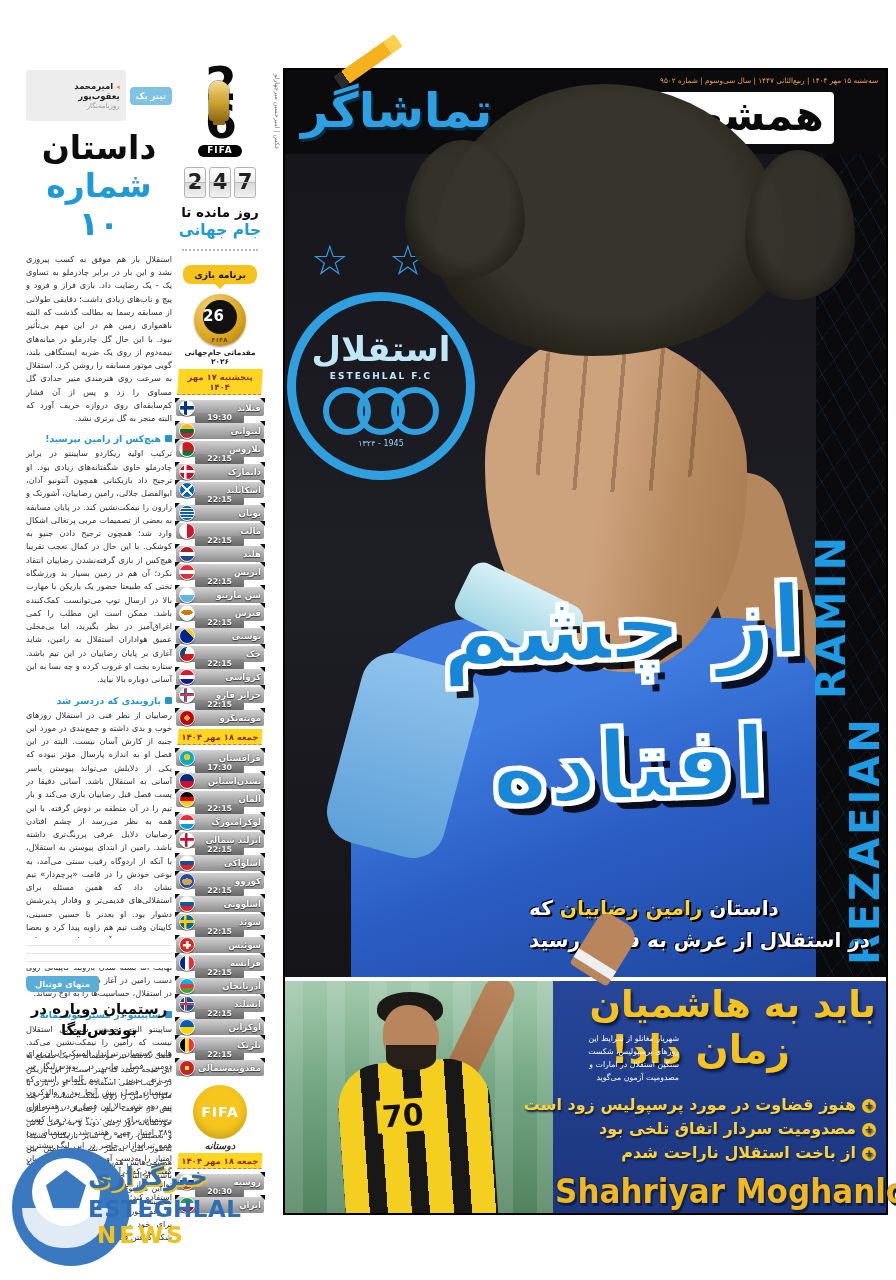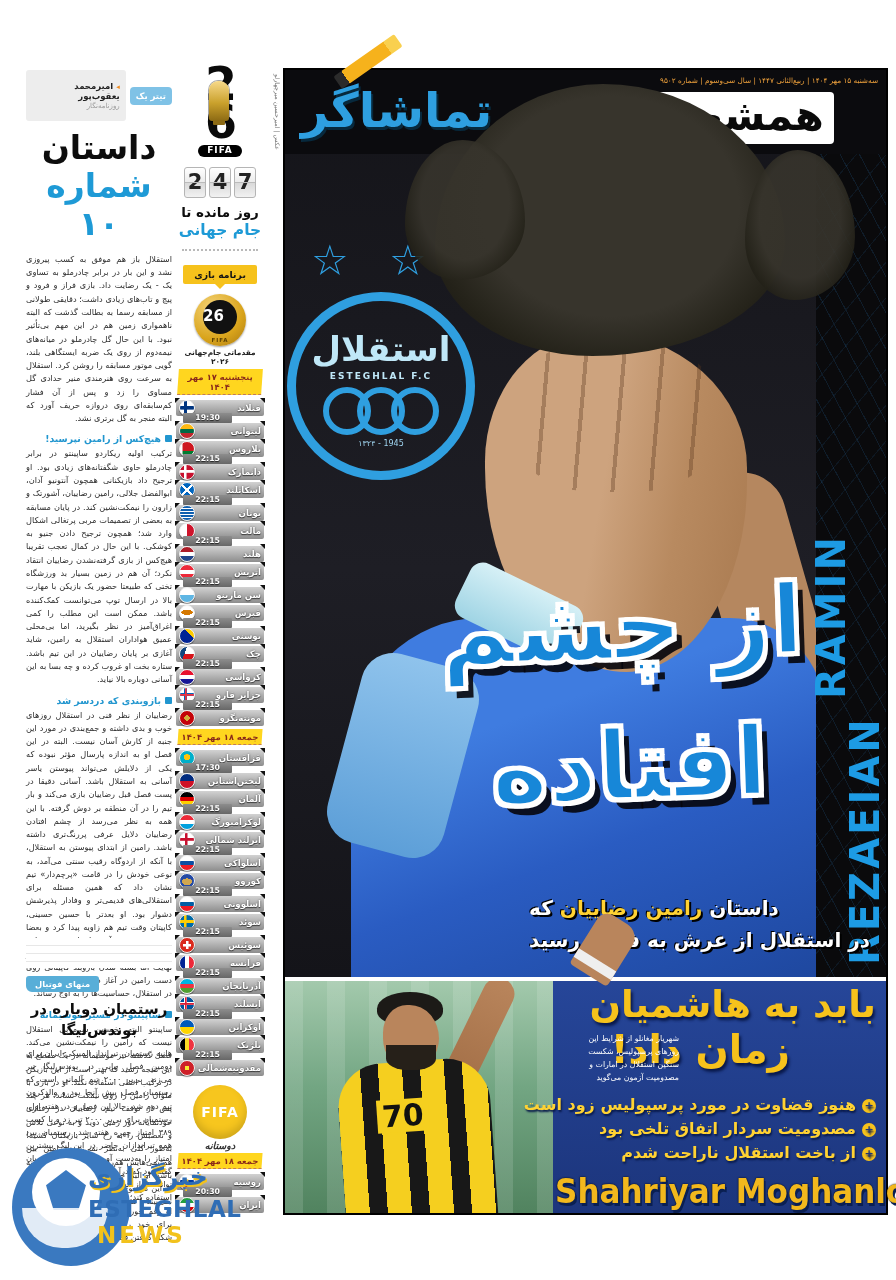--- a/index.html
+++ b/index.html
@@ -44,21 +44,21 @@
              border-radius:7px;padding:2px 9px;margin-top:2px;letter-spacing:1px}
   .flip{display:flex;gap:3px;justify-content:center;margin:10px 0 6px;direction:ltr}
   .flip .d{width:20px;height:29px;background:linear-gradient(#ffffff,#ececec 48%,#d9d9d9 52%,#f2f2f2);
            border:1px solid #b5b5b5;border-radius:3px;font-size:21px;font-weight:900;color:#222;
            display:flex;align-items:center;justify-content:center;position:relative}
   .flip .d::after{content:"";position:absolute;left:0;right:0;top:50%;height:1px;background:#bbb}
   .cd1{text-align:center;font-weight:900;font-size:13.5px;color:#0d0d0d;direction:rtl}
   .cd2{text-align:center;font-weight:900;font-size:15.5px;color:#1e9ad6;direction:rtl;margin-top:1px}
   .dots{border-bottom:2px dotted #b9b9b9;margin:10px 6px 0}
   .sched-tag{position:relative;background:#f6c21c;color:#151515;font-weight:900;font-size:9.3px;
-             text-align:center;padding:4px 3px;margin:14px 7px 10px;border-radius:2px;direction:rtl}
+             text-align:center;padding:4px 3px;margin:14px 7px 10px;border-radius:8px;direction:rtl}
   .sched-tag::after{content:"";position:absolute;left:50%;bottom:-5px;margin-left:-5px;
                     border-left:5px solid transparent;border-right:5px solid transparent;border-top:5px solid #f6c21c}
   .gold-emblem{width:52px;height:52px;margin:0 auto 2px;border-radius:50%;position:relative;
                background:radial-gradient(circle at 35% 28%,#f5d479,#d9a41b 60%,#a87711);
                box-shadow:0 1px 2px rgba(0,0,0,.4)}
   .gold-emblem .inner{position:absolute;left:9px;top:6px;width:34px;height:34px;border-radius:50%;
                background:#111;color:#fff;font-weight:900;font-size:15px;line-height:32px}
   .gold-emblem .fifa-min{position:absolute;left:0;right:0;bottom:3px;text-align:center;
                font-size:5.5px;font-weight:bold;color:#5d4203;letter-spacing:1px}
   .g-title{font-size:7.4px;font-weight:bold;text-align:center;color:#222;margin:2px 0 3px;direction:rtl}
@@ -67,21 +67,21 @@
   .match{position:relative;height:40px;margin-bottom:1px}
   .trow{position:absolute;left:0;right:0;height:16px;border-radius:2px;
         background:linear-gradient(#d2d2d2,#8d8d8d);display:flex;align-items:center;padding:0 3px;gap:2px}
   .trow::before{content:"";position:absolute;left:-1px;top:-2px;border-top:5px solid #111;border-right:5px solid transparent}
   .trow::after{content:"";position:absolute;right:-1px;top:-2px;border-top:5px solid #111;border-left:5px solid transparent}
   .trow.t2{top:23px}
   .flag{width:14px;height:14px;border-radius:50%;border:1px solid #f2f2f2;flex:none;
         box-shadow:0 1px 1px rgba(0,0,0,.45)}
   .nm{flex:1;text-align:right;direction:rtl;font-size:8.6px;font-weight:900;color:#fff;white-space:nowrap;
       text-shadow:0 1px 1px #3a3a3a,0 0 2px #555;padding-left:1px}
-  .tband{position:absolute;top:13px;left:7px;width:56%;height:10px;z-index:2;border-radius:1px;
+  .tband{position:absolute;top:13px;left:19px;width:56%;height:10px;z-index:2;border-radius:1px;
          background:linear-gradient(#8d8d8d,#676767);color:#fff;font-size:7.8px;font-weight:bold;
          display:flex;align-items:center;justify-content:center;text-shadow:0 1px 1px #222}
   .fifa-yellow{width:54px;height:54px;border-radius:50%;background:#f7c61e;margin:8px auto 1px;
                display:flex;align-items:center;justify-content:center;color:#fff;font-weight:900;
                font-size:14px;letter-spacing:1px;box-shadow:inset 0 -5px 9px rgba(0,0,0,.16)}
   .friendly{font-size:9.5px;text-align:center;color:#333;margin:0 0 2px;font-weight:bold;font-style:italic;direction:rtl}
 
   
   #frame{position:absolute;left:283px;top:68px;width:605px;height:1147px;background:#101014;
          border:2px solid #000;box-sizing:border-box;z-index:3}
@@ -354,21 +354,21 @@
         </div>
         <div class="date-chip">جمعه ۱۸ مهر ۱۴۰۴</div>
         <div class="match">
           <div class="trow">
             <span class="flag" style="background: radial-gradient(circle at 50% 45%, rgb(254, 197, 12) 0px, rgb(254, 197, 12) 30%, transparent 31%), rgb(0, 175, 202);"></span>
             <span class="nm">قزاقستان</span>
           </div>
           <div class="tband">17:30</div>
           <div class="trow t2">
             <span class="flag" style="background: linear-gradient(rgb(0, 43, 127) 0px, rgb(0, 43, 127) 50%, rgb(206, 17, 38) 50%);"></span>
-            <span class="nm">لیختن‌اشتاین</span>
+            <span class="nm">نشدن‌اشتاین</span>
           </div>
         </div>
         <div class="match">
           <div class="trow">
             <span class="flag" style="background: linear-gradient(rgb(0, 0, 0) 0px, rgb(0, 0, 0) 33%, rgb(221, 0, 0) 33%, rgb(221, 0, 0) 66%, rgb(255, 206, 0) 66%);"></span>
             <span class="nm">آلمان</span>
           </div>
           <div class="tband">22:15</div>
           <div class="trow t2">
             <span class="flag" style="background: linear-gradient(rgb(237, 41, 57) 0px, rgb(237, 41, 57) 33%, rgb(255, 255, 255) 33%, rgb(255, 255, 255) 66%, rgb(0, 161, 222) 66%);"></span>

